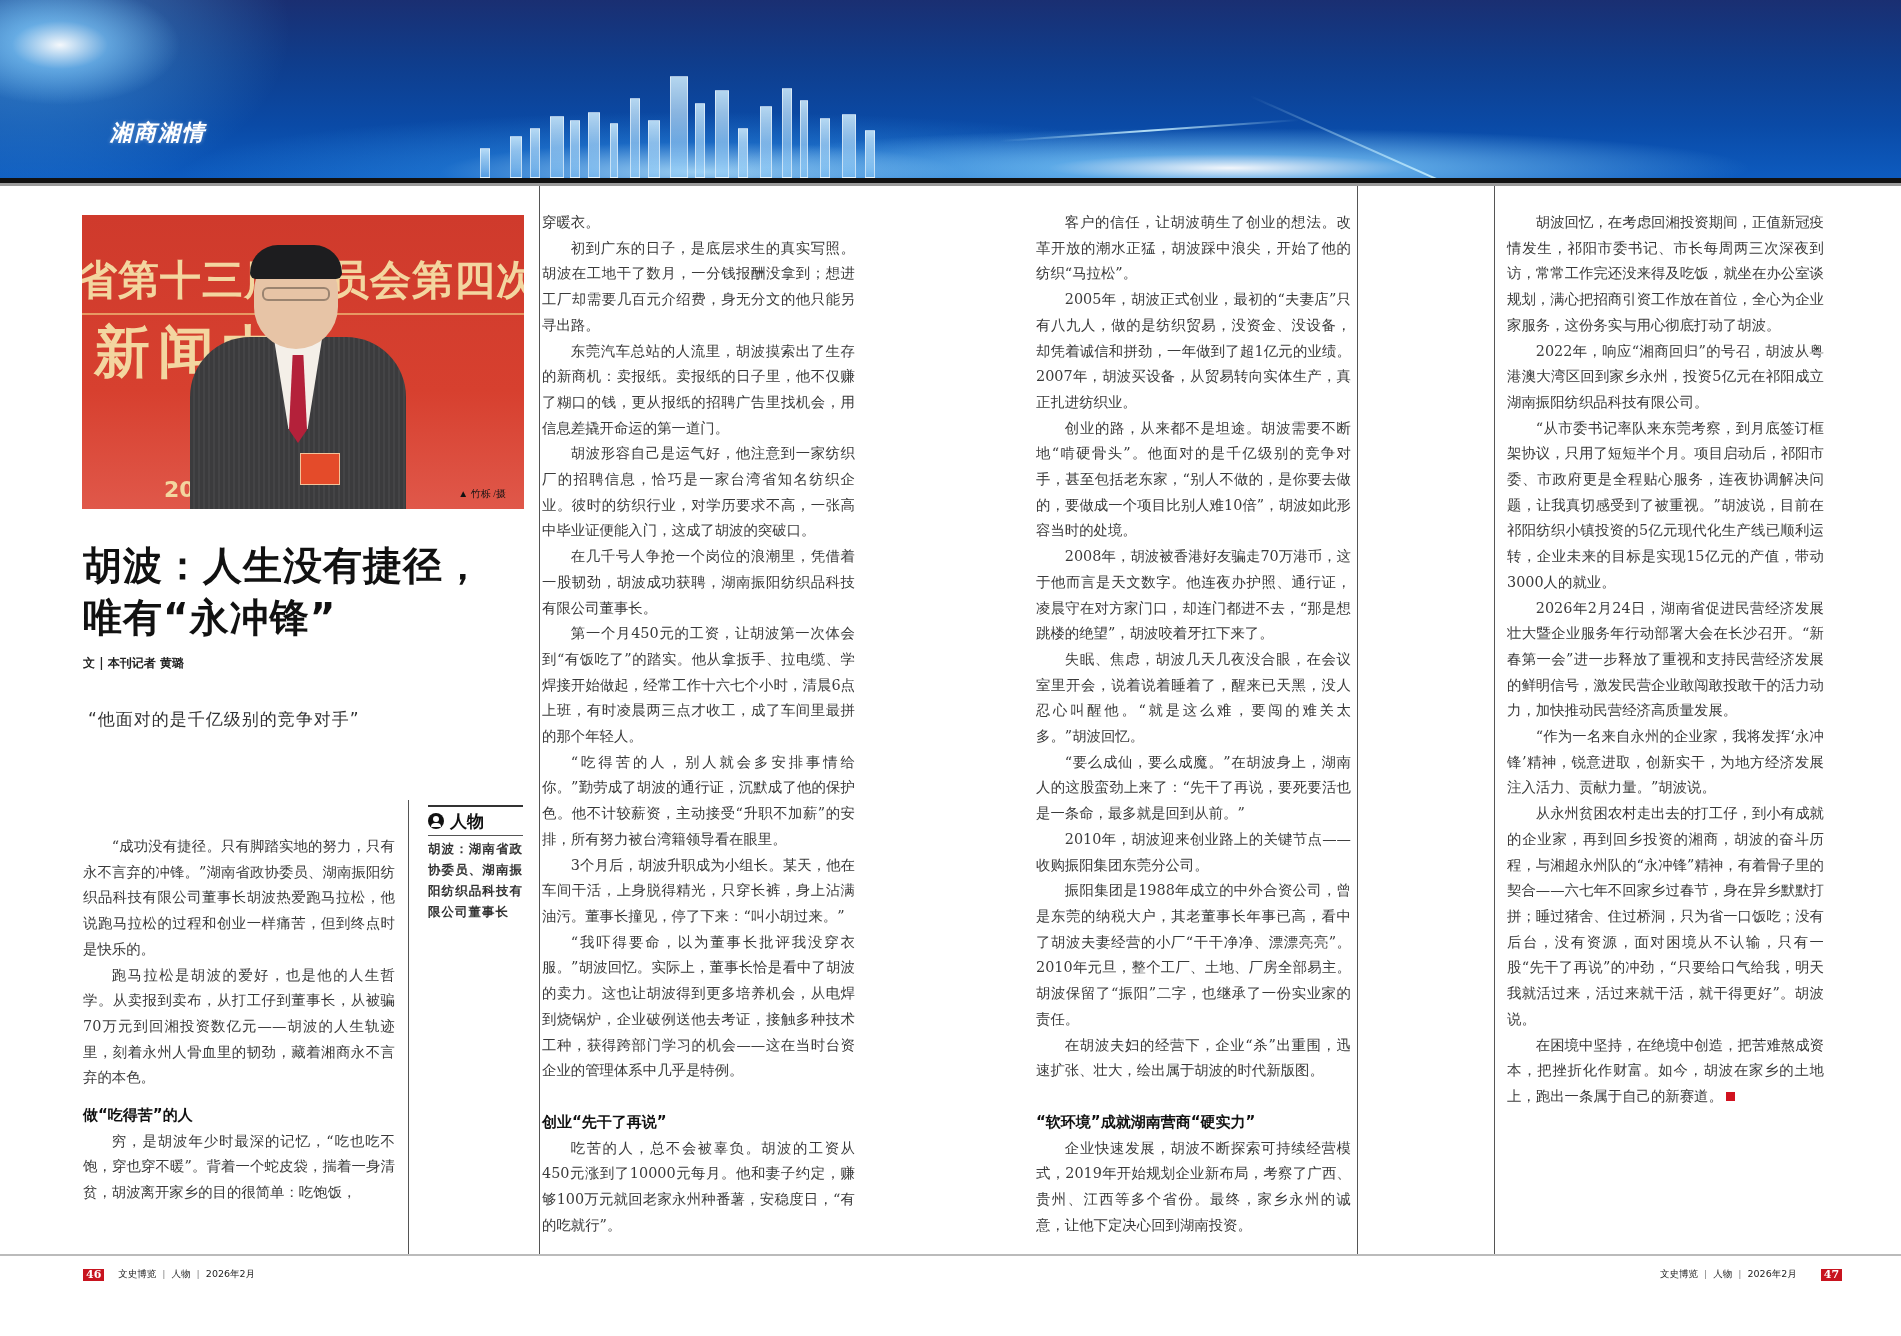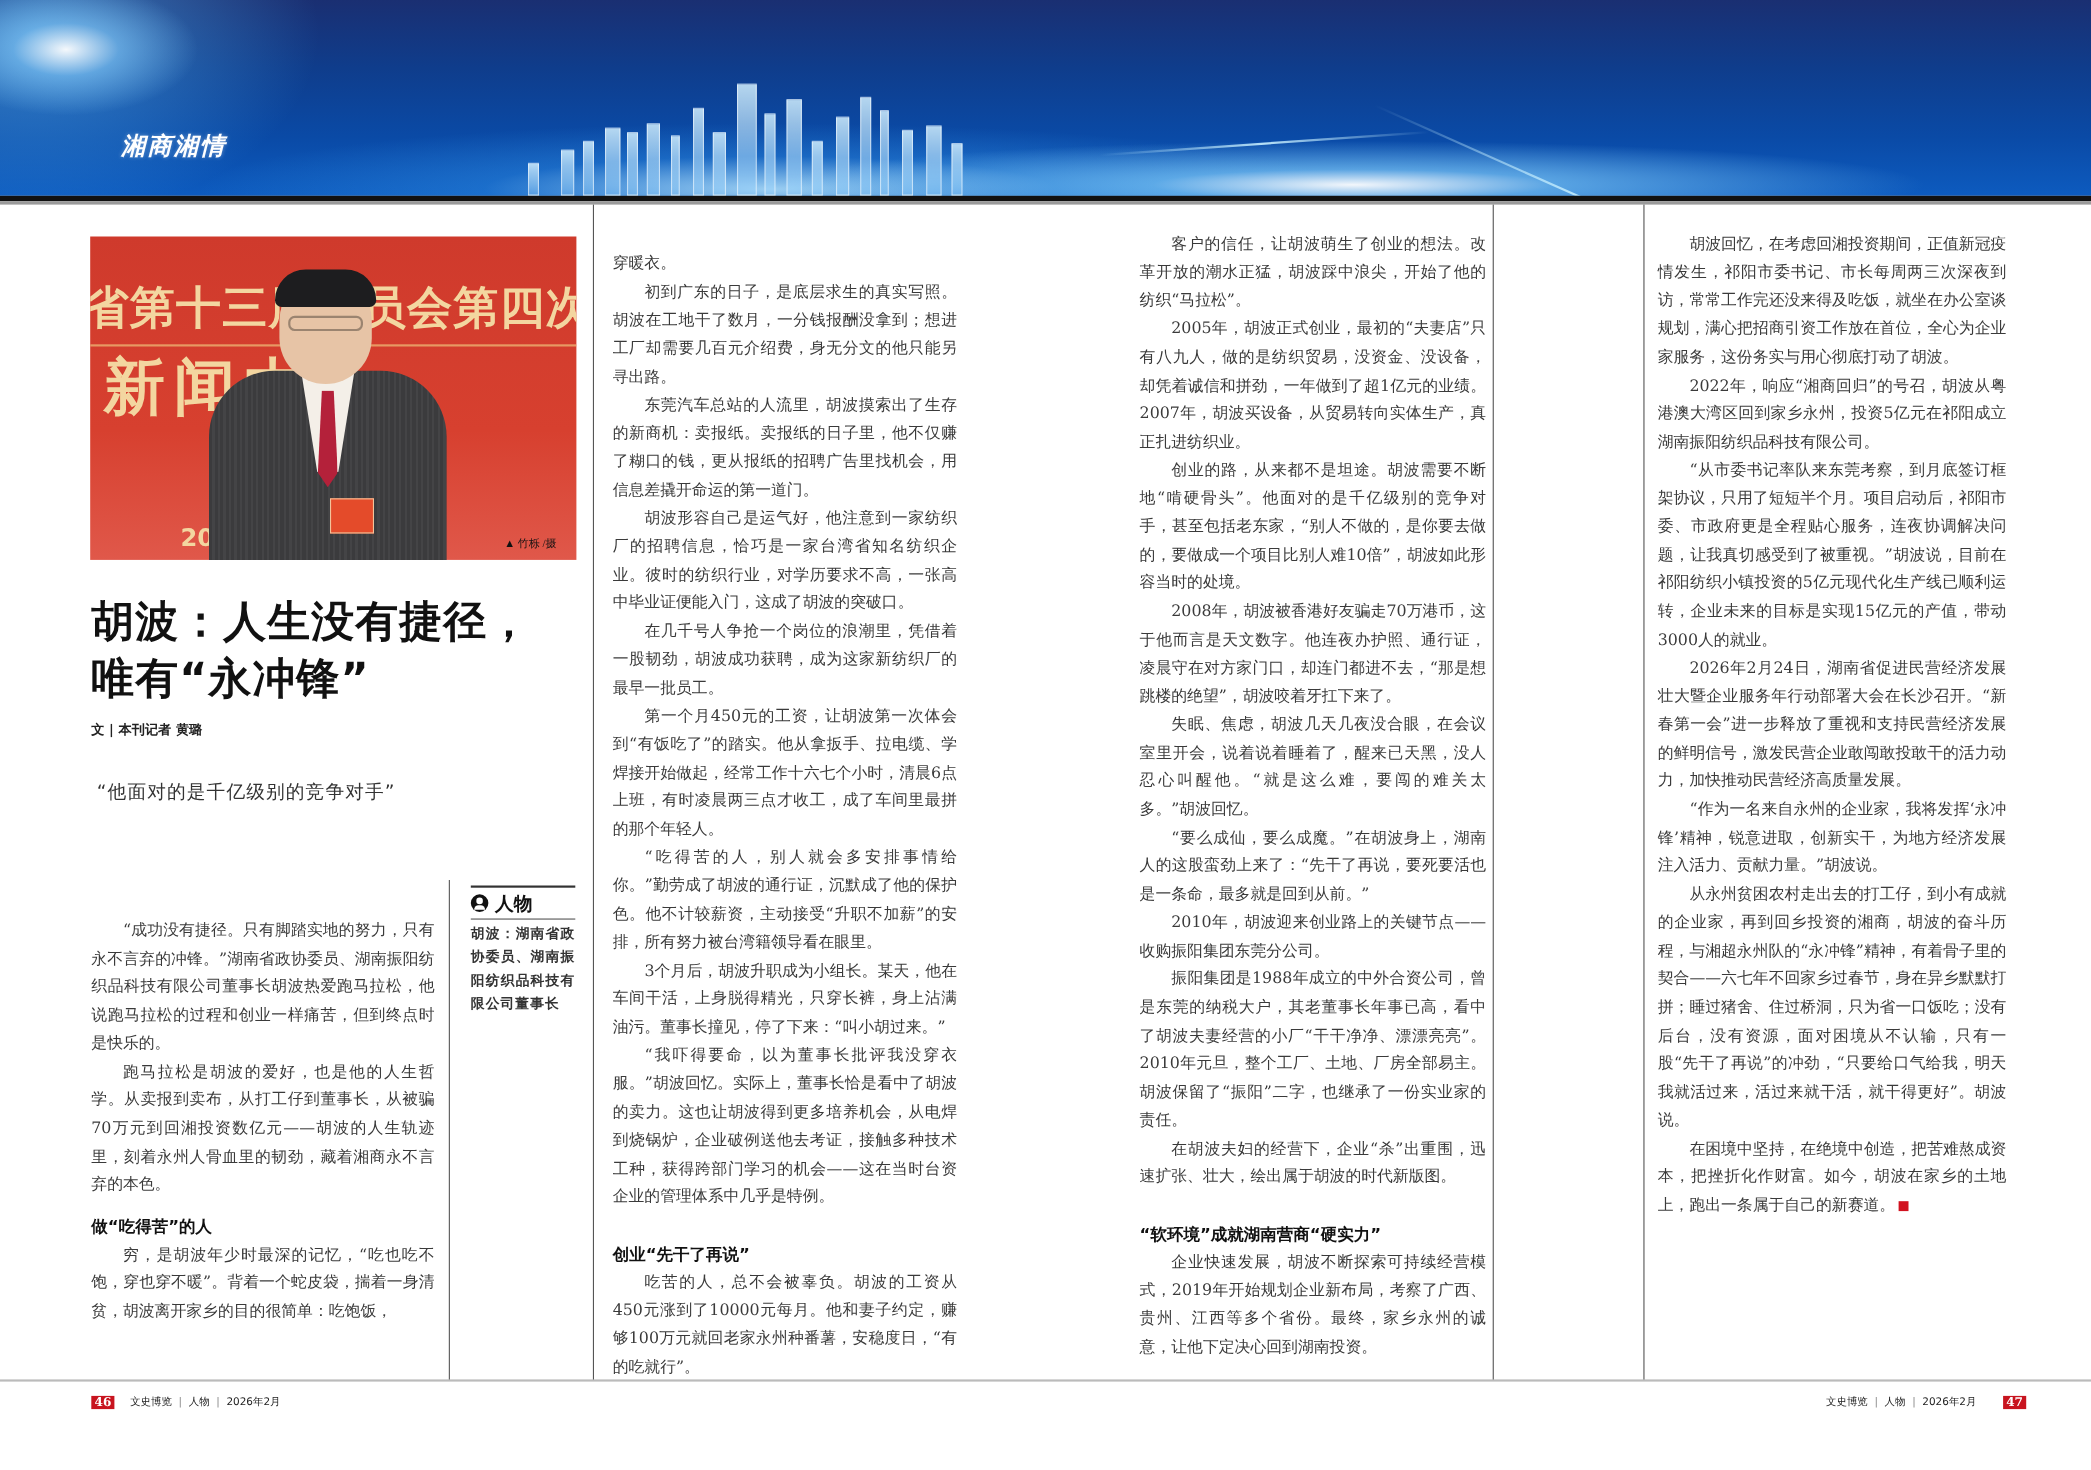--- a/index.html
+++ b/index.html
@@ -157,26 +157,26 @@
 <div class="sidebar">
   <div class="rule1"></div>
   <div class="head">
     <span class="icon"></span>
     <span>人物</span>
   </div>
   <div class="rule2"></div>
   <div class="text">胡波：湖南省政协委员、湖南振阳纺织品科技有限公司董事长</div>
 </div>
 
-<div class="col" style="left:557px;top:210px;width:313px;margin-top:18px;">
+<div class="col" style="left:542px;top:210px;width:313px;">
   <p class="noindent">穿暖衣。</p>
   <p>初到广东的日子，是底层求生的真实写照。胡波在工地干了数月，一分钱报酬没拿到；想进工厂却需要几百元介绍费，身无分文的他只能另寻出路。</p>
   <p>东莞汽车总站的人流里，胡波摸索出了生存的新商机：卖报纸。卖报纸的日子里，他不仅赚了糊口的钱，更从报纸的招聘广告里找机会，用信息差撬开命运的第一道门。</p>
   <p>胡波形容自己是运气好，他注意到一家纺织厂的招聘信息，恰巧是一家台湾省知名纺织企业。彼时的纺织行业，对学历要求不高，一张高中毕业证便能入门，这成了胡波的突破口。</p>
-  <p>在几千号人争抢一个岗位的浪潮里，凭借着一股韧劲，胡波成功获聘，成为这家新纺织厂的最早一批员工。</p>
+  <p>在几千号人争抢一个岗位的浪潮里，凭借着一股韧劲，胡波成功获聘，湖南振阳纺织品科技有限公司董事长。</p>
   <p>第一个月450元的工资，让胡波第一次体会到“有饭吃了”的踏实。他从拿扳手、拉电缆、学焊接开始做起，经常工作十六七个小时，清晨6点上班，有时凌晨两三点才收工，成了车间里最拼的那个年轻人。</p>
   <p>“吃得苦的人，别人就会多安排事情给你。”勤劳成了胡波的通行证，沉默成了他的保护色。他不计较薪资，主动接受“升职不加薪”的安排，所有努力被台湾籍领导看在眼里。</p>
   <p>3个月后，胡波升职成为小组长。某天，他在车间干活，上身脱得精光，只穿长裤，身上沾满油污。董事长撞见，停了下来：“叫小胡过来。”</p>
   <p>“我吓得要命，以为董事长批评我没穿衣服。”胡波回忆。实际上，董事长恰是看中了胡波的卖力。这也让胡波得到更多培养机会，从电焊到烧锅炉，企业破例送他去考证，接触多种技术工种，获得跨部门学习的机会——这在当时台资企业的管理体系中几乎是特例。</p>
   <div class="gap"></div>
   <h3>创业“先干了再说”</h3>
   <p>吃苦的人，总不会被辜负。胡波的工资从450元涨到了10000元每月。他和妻子约定，赚够100万元就回老家永州种番薯，安稳度日，“有的吃就行”。</p>
 </div>
 
 <div class="col" style="left:1036px;top:210px;width:315px;">

